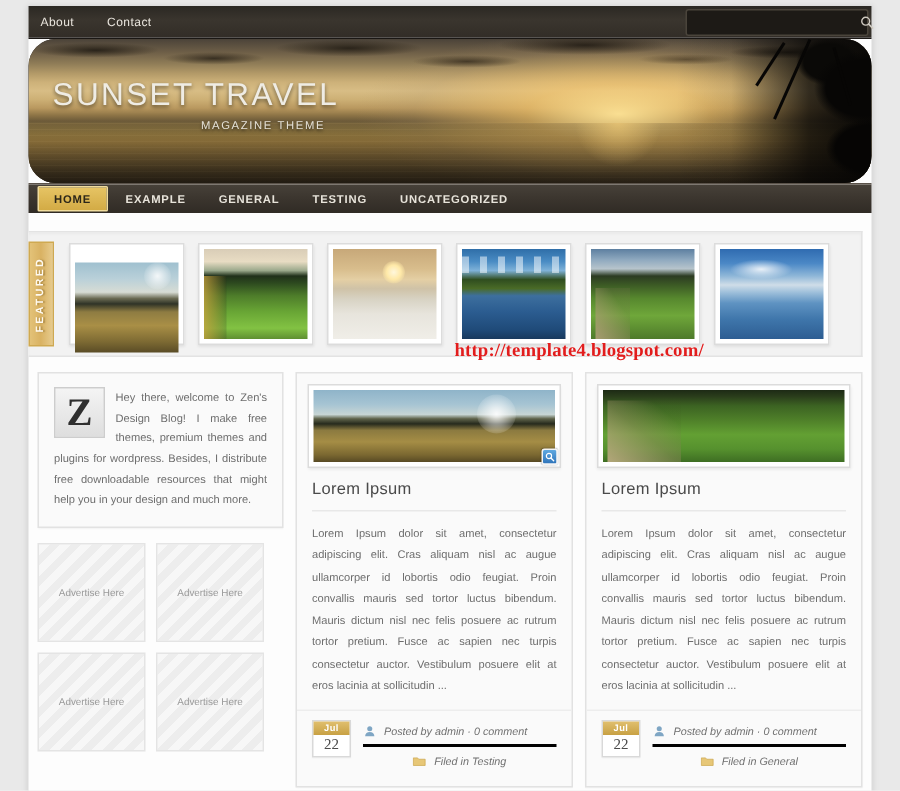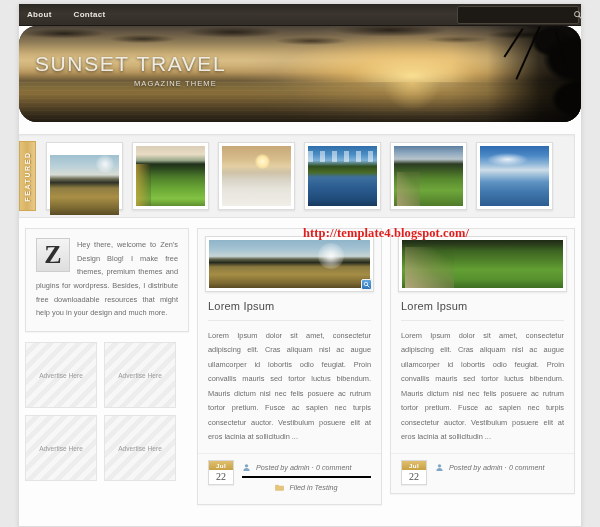--- a/index.html
+++ b/index.html
@@ -41,21 +41,21 @@
     height: 22px;
     background: linear-gradient(to bottom, #2b2823 0%, #3a352e 45%, #322d27 100%);
     display: flex;
     align-items: center;
     padding-left: 8px;
     border-bottom: 1px solid #1a1714;
   }
   .topbar-link {
     color: #e9e5dd;
     font-size: 8px;
-    font-weight: bold;
+    font-weight: normal;
     letter-spacing: 0.3px;
     margin-right: 22px;
     text-decoration: none;
     cursor: pointer;
   }
 
   .search-wrap {
     position: absolute;
     right: 2px;
     top: 2px;
@@ -566,20 +566,27 @@
       <div class="sun-path"></div>
       <div class="silhouette">
         <i class="branch b1"></i>
           <i class="branch b2"></i>
           <i class="branch b3"></i>
       </div>
       <div class="banner-title">SUNSET TRAVEL</div>
       <div class="banner-sub">MAGAZINE THEME</div>
     </div>
 
+    <div class="nav">
+      <a class="nav-item active" href="#">HOME</a>
+      <a class="nav-item" href="#">EXAMPLE</a>
+      <a class="nav-item" href="#">GENERAL</a>
+      <a class="nav-item" href="#">TESTING</a>
+      <a class="nav-item" href="#">UNCATEGORIZED</a>
+    </div>
 
     <div class="featured">
       <div class="featured-tab">
         <span>FEATURED</span>
       </div>
       <div class="thumbs">
         <div class="thumb">
           <div class="thumb-inner ph-wheat"></div>
         </div>
         <div class="thumb">
@@ -687,20 +694,28 @@
               <div class="meta-lines">
                 <div class="meta-row">
                   <span class="mini-icon">
                     <svg width="9" height="9" viewBox="0 0 16 16" aria-hidden="true">
                       <circle cx="8" cy="5" r="3" fill="#7fa6c4"></circle>
                       <path d="M2.5 14c0-3.2 2.5-5 5.5-5s5.5 1.8 5.5 5z" fill="#7fa6c4"></path>
                     </svg>
                   </span>
                   <a href="#">Posted by admin  ·  0 comment</a>
                 </div>
+                <div class="meta-row">
+                  <span class="mini-icon">
+                    <svg width="9" height="9" viewBox="0 0 16 16" aria-hidden="true">
+                      <path d="M1 4h5l1.4 1.6H15V13H1z" fill="#e7c777" stroke="#c9a348" stroke-width="0.8"></path>
+                    </svg>
+                  </span>
+                  <a href="#">Filed in General</a>
+                </div>
               </div>
             </div>
           </div>
         </div>
 
       </div>
     </div>
   </div>
 
   <div class="watermark">http://template4.blogspot.com/</div>

